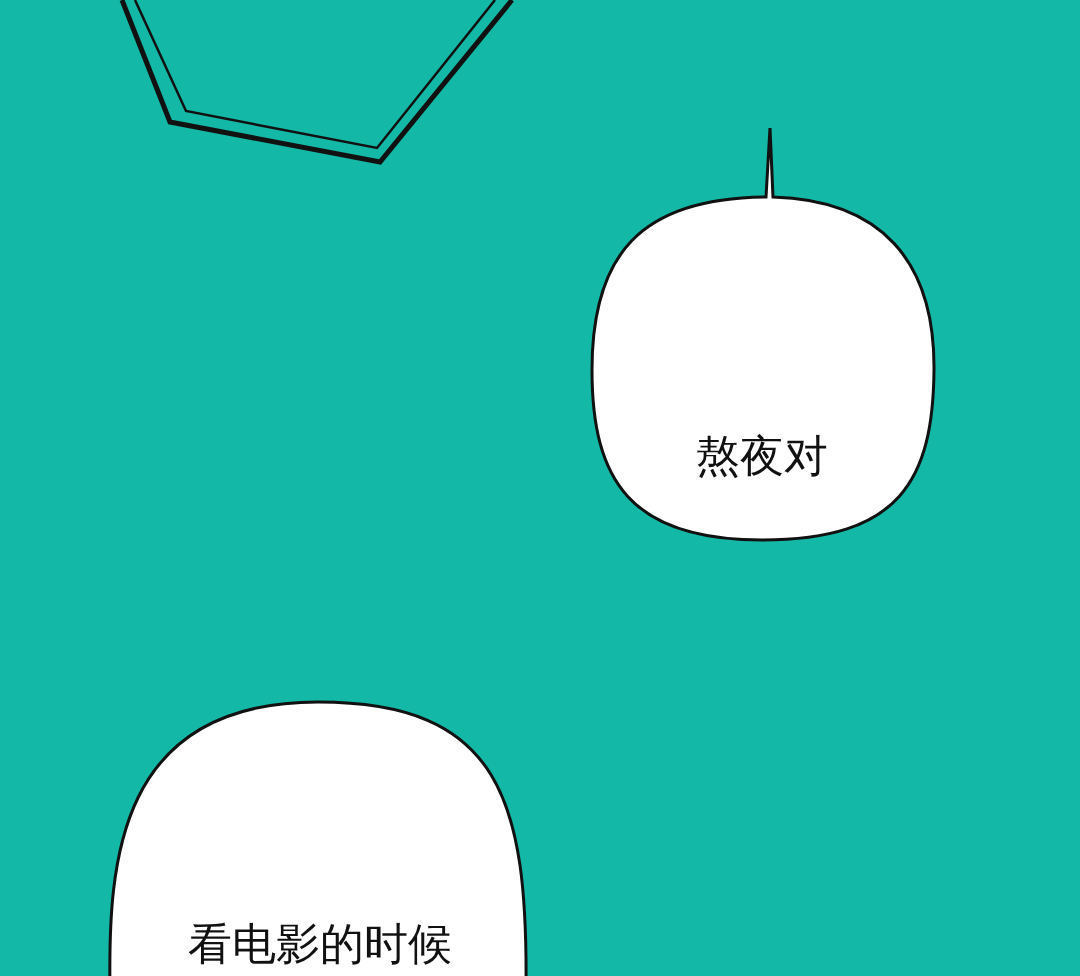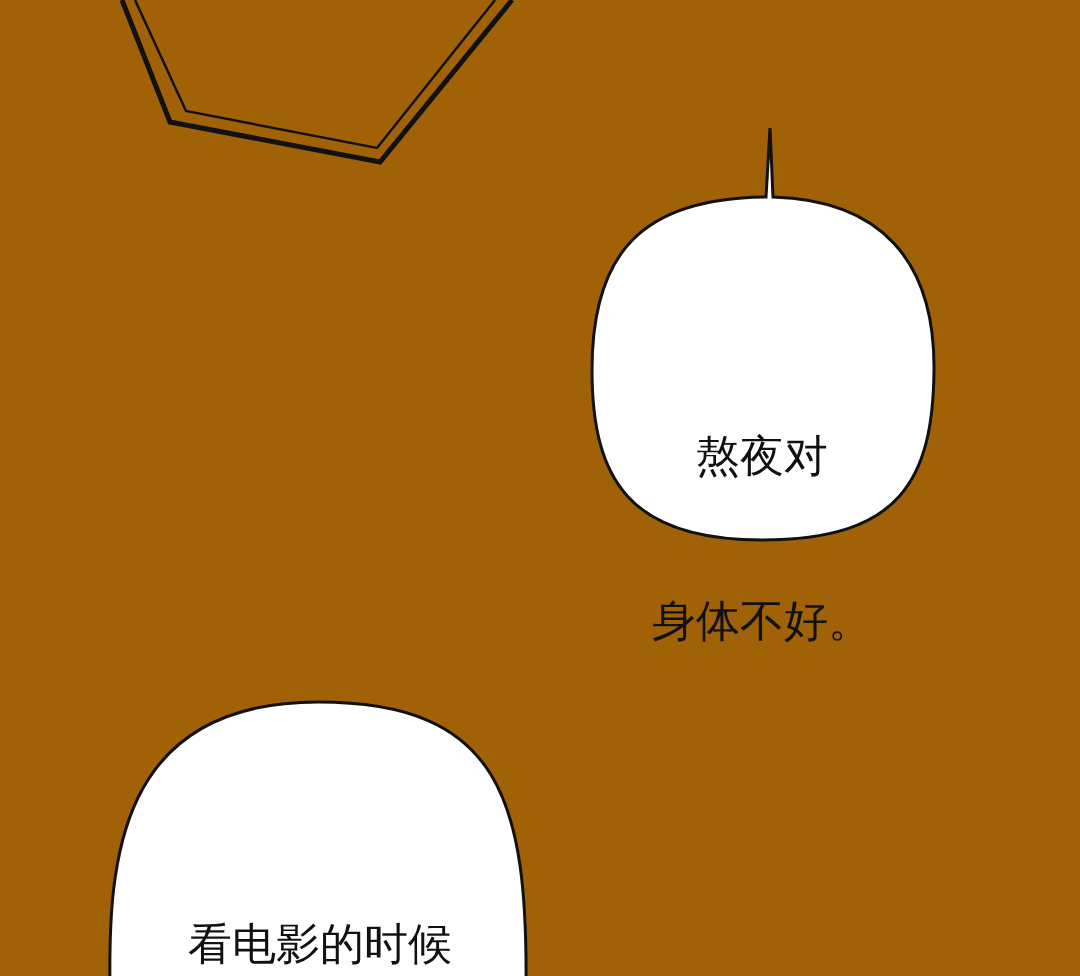--- a/index.html
+++ b/index.html
@@ -1,16 +1,16 @@
 <!DOCTYPE html>
 <html><head>
   <meta charset="utf-8">
   <style>
     html, body { margin: 0; padding: 0; background: #ffffff; }
-    .page { position: relative; width: 1080px; height: 976px; overflow: hidden; background: #a16207; }
+    .page { position: relative; width: 1080px; height: 976px; overflow: hidden; background: #14b8a6; }
     svg.art { position: absolute; left: 0; top: 0; }
     .text {
       position: absolute;
       font-family: "DejaVu Sans", "Liberation Sans", sans-serif;
       color: #111111;
       white-space: pre;
       line-height: 1.2;
     }
     .t1 { left: 652px; top: 318px; font-size: 44px; line-height: 55px; }
     .t2 { left: 188px; top: 806px; font-size: 44px; line-height: 55px; }
@@ -31,21 +31,20 @@
              C880,200 935,260 934,370
              C933,480 900,540 762,540
              C630,540 592,480 592,370
              C592,255 640,198 766,197 Z" fill="#fff" stroke="#111" stroke-width="3"></path>
 
     <path d="M110,990 C108,860 118,702 318,702 C500,702 528,800 526,990" fill="#fff" stroke="#111" stroke-width="3"></path>
   </svg>
 
   <div class="text t1">
     <span class="line">　熬夜对</span>
-    <span class="line">身体不好。</span>
   </div>
 
   <div class="text t2">
     <span class="line">看电影的时候</span>
     
     
     
   </div>
 </div>
 

